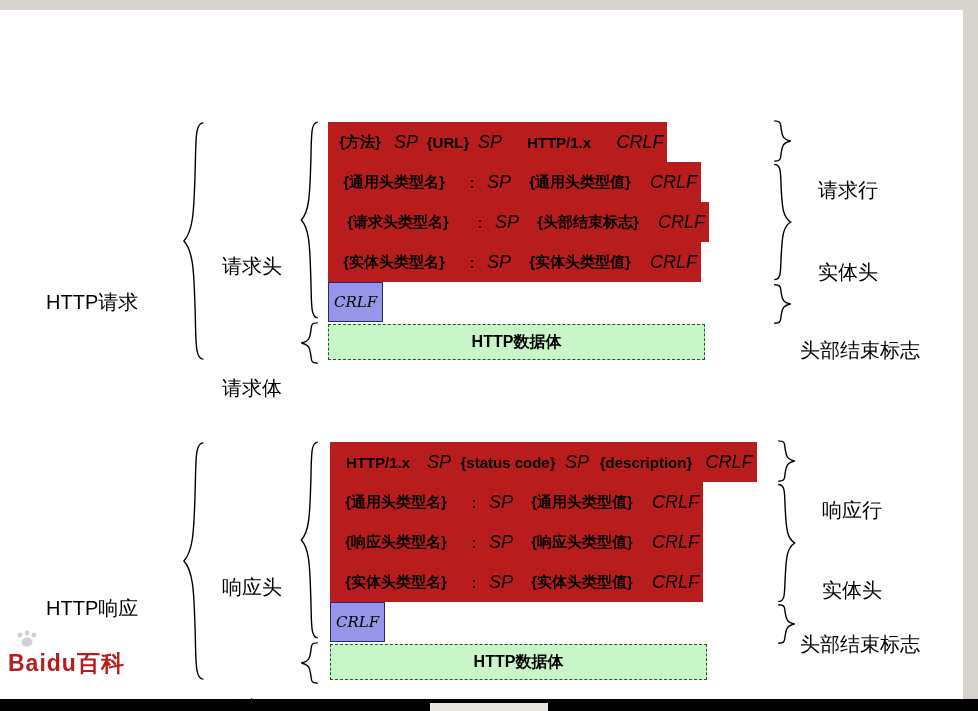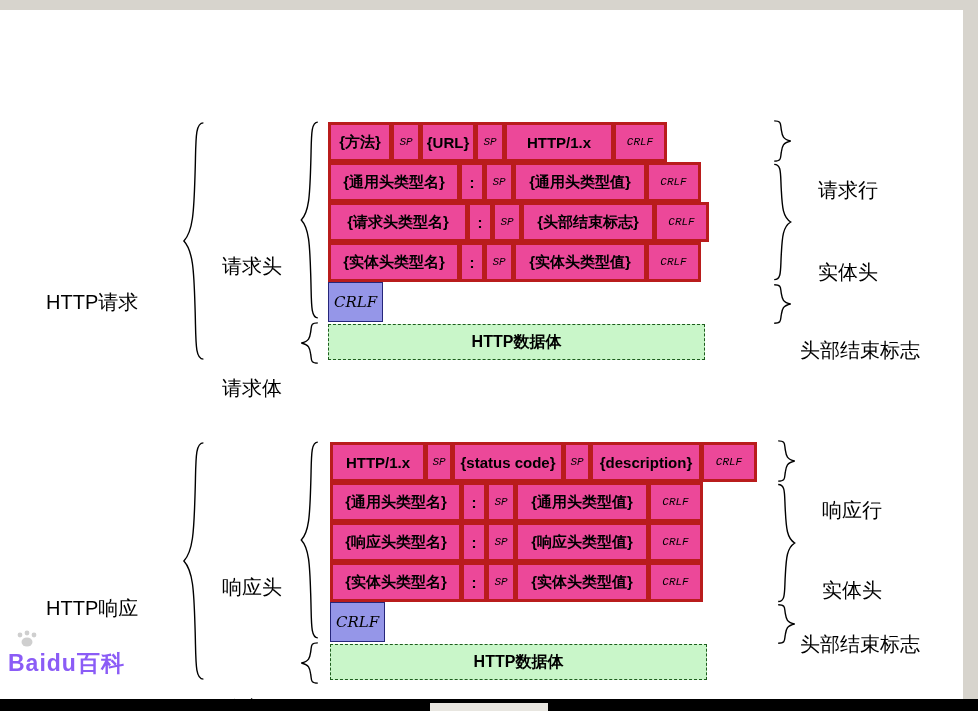--- a/index.html
+++ b/index.html
@@ -5,36 +5,36 @@
   html,body{margin:0;padding:0;background:#fff;}
   .slide{position:relative;width:978px;height:711px;background:#ffffff;overflow:hidden;
          font-family:"Liberation Sans",sans-serif;color:#000;}
   .frame-top{position:absolute;left:0;top:0;width:978px;height:10px;background:#d7d4cd;}
   .frame-right{position:absolute;right:0;top:0;width:15px;height:700px;background:#d7d4cd;}
   .bottom-bar{position:absolute;left:0;top:699px;width:978px;height:12px;background:#000;}
   .bottom-notch{position:absolute;left:430px;top:4px;width:118px;height:8px;background:#e8e6e0;}
   .title{position:absolute;left:72px;top:40px;font-family:"Liberation Serif",serif;
          font-size:46px;font-weight:bold;letter-spacing:1px;}
   .row{position:absolute;display:flex;}
-  .cell{display:flex;align-items:center;justify-content:center;height:40px;background:#ec4899;
-        border:3px solid #b91c1c;box-sizing:border-box;margin-left:-1px;font-weight:bold;
+  .cell{display:flex;align-items:center;justify-content:center;height:40px;background:#b91c1c;
+        border:1px solid #b91c1c;box-sizing:border-box;margin-left:-1px;font-weight:bold;
         font-size:15px;white-space:nowrap;}
   .row .cell:first-child{margin-left:0;}
-  .lit{font-family:Liberation Mono, monospace;font-style:italic;font-weight:normal;font-size:11px;}
+  .lit{font-family:Liberation Sans, sans-serif;font-style:italic;font-weight:normal;font-size:18px;}
   .crlf-box{position:absolute;width:55px;height:40px;background:#9596e8;border:1px solid #26267a;
         box-sizing:border-box;display:flex;align-items:center;justify-content:center;
         font-family:"DejaVu Serif",serif;font-style:italic;font-size:15px;}
   .green{position:absolute;display:flex;align-items:center;justify-content:center;
         background:#c9f6c9;border:1px dashed #1d5c1d;box-sizing:border-box;
         font-weight:bold;font-size:16px;}
   .label{position:absolute;font-size:20px;white-space:nowrap;margin-top:47px;}
   .brace{position:absolute;}
   .brace svg{display:block;width:100%;height:100%;}
   .watermark{position:absolute;left:8px;top:648px;font-size:23px;font-weight:bold;
-        color:#8b5cf6;letter-spacing:1px;}
+        color:#b91c1c;letter-spacing:1px;}
   .paw{position:absolute;left:14px;top:630px;}
 </style>
 </head>
 <body>
 
 <div class="slide">
 
   <svg width="0" height="0" style="position:absolute">
     <defs>
       <symbol id="brace-l" viewBox="0 0 20 100" preserveAspectRatio="none">

